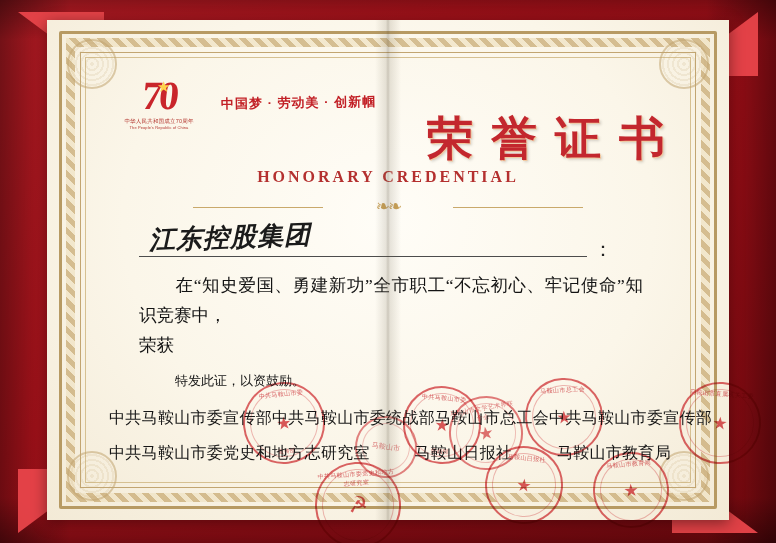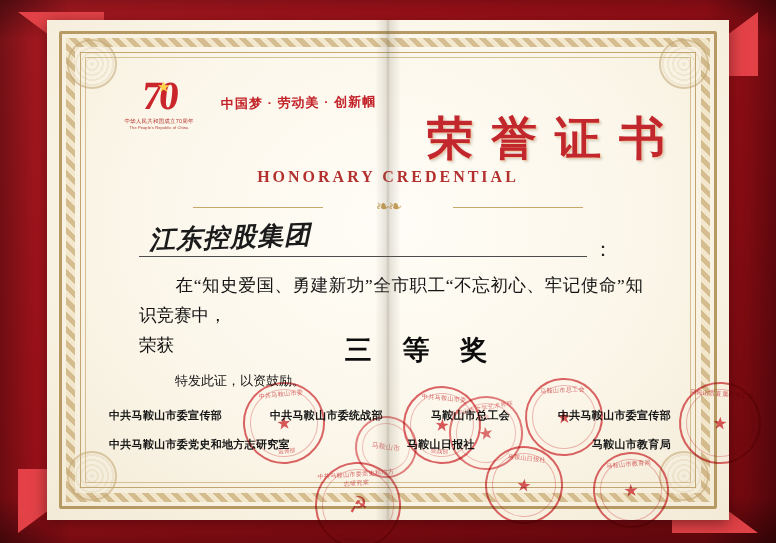--- a/index.html
+++ b/index.html
@@ -237,24 +237,23 @@
     position: absolute; left: 10px; right: 6px; top: 344px;
   }
   .org-row {
     display: flex;
     justify-content: space-between;
     align-items: flex-start;
     margin-bottom: 14px;
     padding: 0 6px;
   }
   .org {
-    font-size: 11px; color: #161616;
+    font-size: 16px; color: #161616;
     white-space: nowrap;
     letter-spacing: .3px;
-    font-weight: bold;
   }
   .date {
     position: absolute; right: 22px; top: 410px;
     font-size: 16px; color: #121212; letter-spacing: 3px;
   }
 
   
   .seal {
     position: absolute;
     border-radius: 50%;
@@ -360,21 +359,20 @@
         <div class="recipient-rule"></div>
         <div class="recipient-name">江东控股集团</div>
         <div class="recipient-colon">：</div>
       </div>
 
       <div class="body-text">
         <span class="indent"></span><span>在“知史爱国、勇建新功”全市职工“不忘初心、牢记使命”知识竞赛中，</span><br>
         <span>荣获</span>
       </div>
 
-      <div class="award">三 等 奖</div>
       <div class="closing">特发此证，以资鼓励。</div>
 
       <div class="orgs">
         <div class="org-row">
           <div class="org">中共马鞍山市委宣传部</div>
           <div class="org">中共马鞍山市委统战部</div>
           <div class="org">马鞍山市总工会</div>
           <div class="org">中共马鞍山市委宣传部</div>
         </div>
         <div class="org-row">

